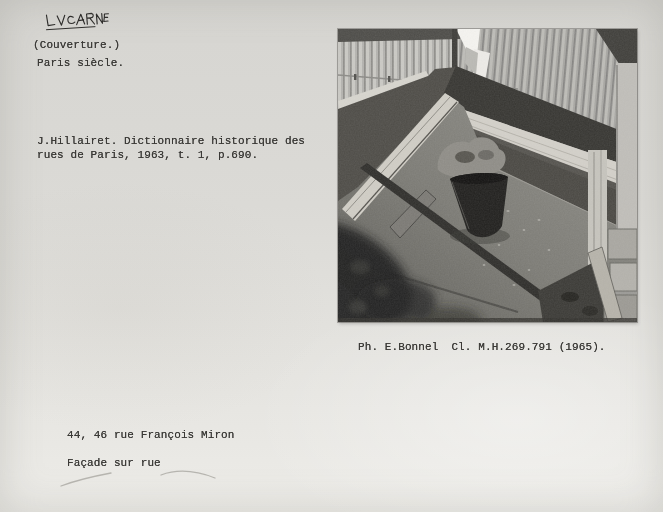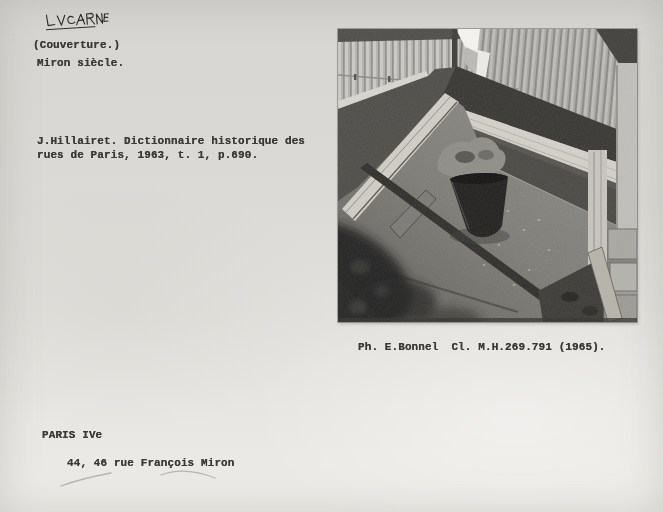--- a/index.html
+++ b/index.html
@@ -8,21 +8,20 @@
     font-family:"Liberation Mono","DejaVu Sans Mono",monospace;
     background:#e9e8e4;
   }
   .card{
     position:relative;width:663px;height:512px;
     background:
       radial-gradient(ellipse 380px 200px at 78% 82%, rgba(255,255,255,0.35), rgba(255,255,255,0) 70%),
       radial-gradient(ellipse 300px 180px at 18% 60%, rgba(170,165,155,0.10), rgba(170,165,155,0) 70%),
       linear-gradient(180deg,#d6d5d1 0%,#dbdad6 40%,#e7e6e2 80%,#edecE8 100%);
     box-shadow:inset 0 0 40px rgba(120,118,112,0.25);
-    font-weight:bold;
   }
   .tw{
     position:absolute;
     color:#3a3936;
     font-size:11px;
     line-height:14px;
     letter-spacing:0.1px;
     text-shadow:0 0 0.6px rgba(52,51,48,0.85);
     white-space:pre-line;
   }
@@ -59,21 +58,21 @@
       <path d="M33,7.5 C28,4.5 26,9 27,12 C28,15.5 32.5,15 34.5,13"></path>
       <path d="M36.5,16 L41.5,4.5 L45.5,15.5 M38.5,11.5 L44.5,11"></path>
       <path d="M48.5,16 L48,4.5 L53.5,4 C56.5,5 56,9 52.5,9 L48.5,9.2 M51.5,9.2 L56.5,16"></path>
       <path d="M59.5,16 L59,5 L65.5,15.5 L65,4.5"></path>
       <path d="M72.5,5 L68,5.2 L67.8,9 L71.5,9 M67.8,9 L67,13.5 L71.8,13.2"></path>
       <path d="M2.5,20.5 L57,19" stroke-width="1.1"></path>
     </svg>
   </div>
 
   <div class="tw category">(Couverture.)</div>
-  <div class="tw period">Miron siècle.</div>
+  <div class="tw period">Paris siècle.</div>
   <div class="tw biblio">J.Hillairet. Dictionnaire historique des
 rues de Paris, 1963, t. 1, p.690.</div>
 
   <figure class="photo">
     <svg width="299" height="293" viewBox="0 0 299 293">
       <defs>
         <pattern id="corr" width="7" height="6" patternUnits="userSpaceOnUse">
           <rect width="7" height="6" fill="#b3b2ae"></rect>
           <rect width="3" height="6" fill="#c9c8c3"></rect>
           <rect x="5" width="1.6" height="6" fill="#8e8d89"></rect>
@@ -203,22 +202,22 @@
 
       <rect width="299" height="293" filter="url(#grain)" opacity="0.28"></rect>
     </svg>
   </figure>
 
   <div class="tw caption">
     <span class="cap-ph">Ph. E.Bonnel</span><span class="cap-ref">Cl. M.H.269.791 (1965).</span>
   </div>
 
   <div class="tw location">
-    <div>PARIS IVe</div>
     <div class="indent">44, 46 rue François Miron</div>
+    <div class="indent">Façade sur rue</div>
     
     
   </div>
 
   <svg class="pencil" viewBox="0 0 185 30" fill="none" stroke="rgba(105,103,96,0.4)" stroke-width="1.3" stroke-linecap="round">
     <path d="M6,24 C22,18 40,14 56,11"></path>
     <path d="M106,13 C122,7 142,9 160,16"></path>
   </svg>
 
 </div>

